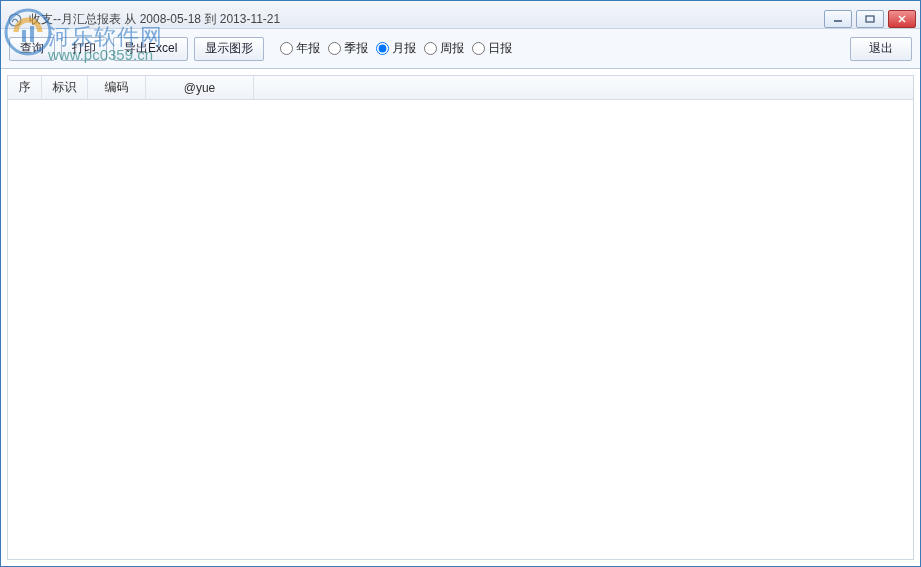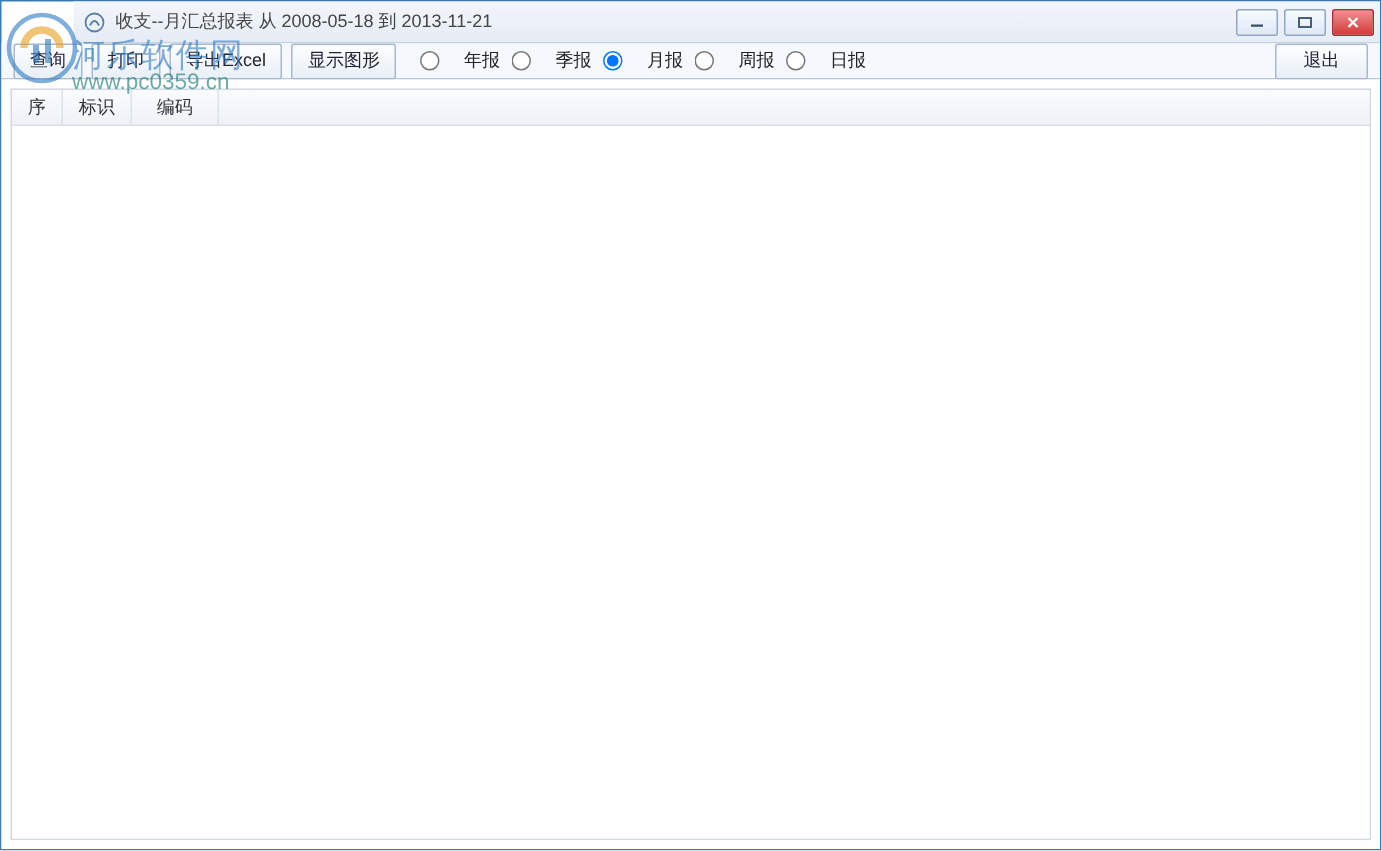--- a/index.html
+++ b/index.html
@@ -17,24 +17,23 @@
   border: 1px solid #3a7ab8;
   background: #fff;
   display: flex;
   flex-direction: column;
 }
 .titlebar {
   height: 28px;
   background: linear-gradient(#f3f6fb, #e6ecf5);
   border-bottom: 1px solid #c9d4e2;
   display: flex;
-  align-items: center;
+  align-items: flex-end;
   padding: 0 4px 0 6px;
   color: #333;
-  margin-left: 48px;
 }
 .titlebar .app-icon {
   width: 16px; height: 16px;
   margin-right: 6px;
   display: inline-flex; align-items: center; justify-content: center;
 }
 .titlebar .title { flex: 1; color: #444; }
 .win-controls { display: flex; gap: 4px; }
 .win-btn {
   width: 28px; height: 18px;
@@ -45,21 +44,21 @@
   cursor: pointer;
 }
 .win-btn.close {
   background: linear-gradient(#f09090, #d43a3a);
   border-color: #a03030;
   color: #fff;
 }
 .win-btn svg { display: block; }
 
 .toolbar {
-  height: 24px;
+  height: 40px;
   border-bottom: 1px solid #bcc9db;
   background: #f5f8fc;
   display: flex;
   align-items: center;
   padding: 0 8px;
   gap: 6px;
 }
 .tool-btn {
   height: 24px;
   padding: 0 10px;
@@ -74,21 +73,21 @@
 }
 .radio-group {
   display: flex;
   align-items: center;
   gap: 4px;
   margin-left: 8px;
 }
 .radio-item {
   display: flex;
   align-items: center;
-  gap: 16px;
+  gap: 3px;
   cursor: pointer;
   padding: 0 2px;
 }
 .radio-item input { cursor: pointer; margin:0; }
 .radio-item span { color: #222; }
 .spacer { flex: 1; }
 
 .content {
   flex: 1;
   padding: 6px;
@@ -216,20 +215,21 @@
     <div class="spacer"></div>
     <button class="tool-btn" style="min-width:62px;justify-content:center">退出</button>
   </div>
 
   <div class="content">
     <div class="grid">
       <div class="grid-header">
         <div class="col col-seq">序</div>
         <div class="col col-flag">标识</div>
         <div class="col col-code">编码</div>
+        <div class="col col-yue">@yue</div>
       </div>
       <div class="grid-body"></div>
     </div>
   </div>
 
 </div>
 
 <div class="watermark">
   <div class="logo-circle">
     <svg width="48" height="48" viewBox="0 0 48 48">

